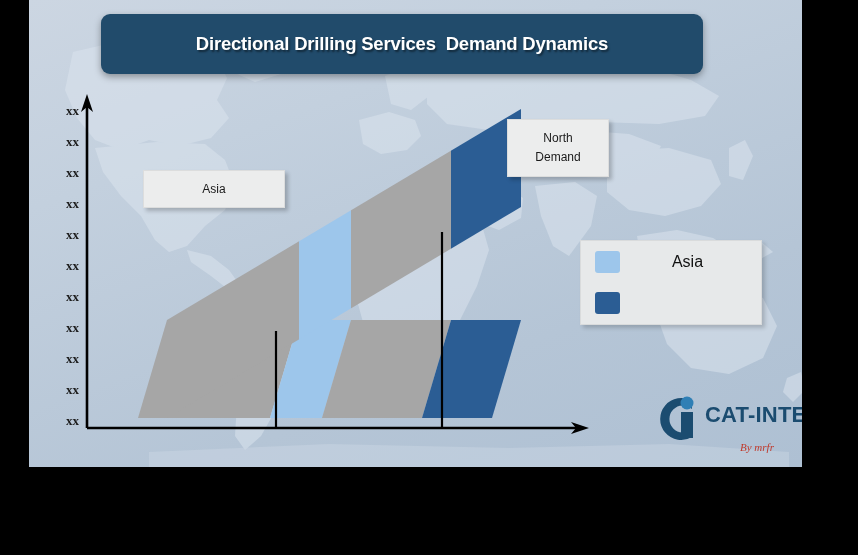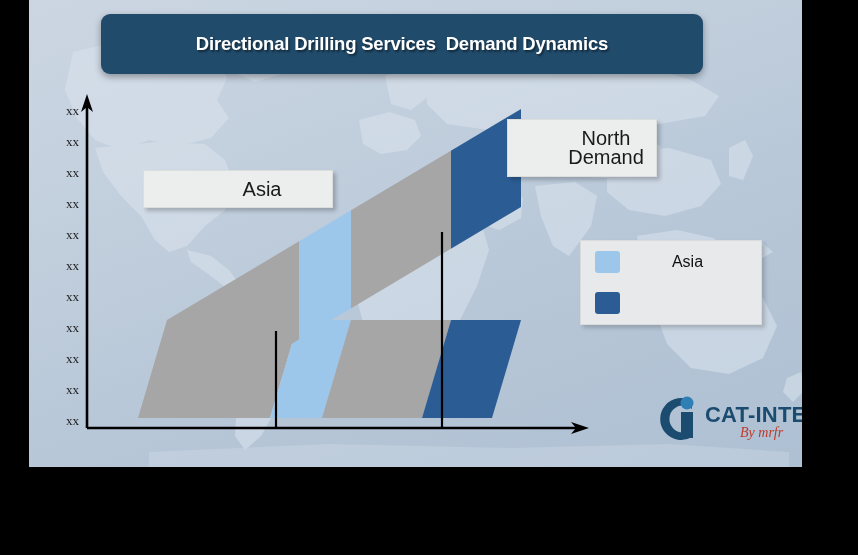--- a/index.html
+++ b/index.html
@@ -87,20 +87,21 @@
     font-size: 13px;
     color: #1c1c1c;
     line-height: 13px;
   }
   #yticks {
     position: absolute;
     left: 16px;
     top: 0;
     width: 34px;
     height: 467px;
+    font-weight: bold;
   }
 
   
   #ribbon {
     position: absolute;
     left: 0;
     top: 0;
     width: 773px;
     height: 467px;
   }
@@ -109,23 +110,22 @@
   .callout {
     position: absolute;
     background: #eceded;
     border: 1px solid #dcdddd;
     box-shadow: 2.5px 3px 4px rgba(0,0,0,0.22);
     display: flex;
     align-items: center;
     justify-content: center;
     text-align: center;
     color: #1a1a1a;
-    font-size: 20px;
+    font-size: 12px;
     line-height: 19px;
-    padding-left: 48px;
   }
   #callout-asia {
     left: 114px;
     top: 170px;
     width: 140px;
     height: 36px;
   }
   #callout-na {
     left: 478px;
     top: 119px;
@@ -180,23 +180,23 @@
     top: 16px;
     font-size: 22px;
     font-weight: bold;
     color: #1b4c70;
     letter-spacing: 0.2px;
     white-space: nowrap;
   }
   #logo-tagline {
     position: absolute;
     left: 92px;
-    top: 39px;
+    top: 55px;
     font-family: "Liberation Serif", serif;
-    font-size: 14px;
+    font-size: 11px;
     font-style: italic;
     color: #c0392b;
     white-space: nowrap;
   }
 </style>
 </head>
 <body>
 
 <div id="screen">
 

